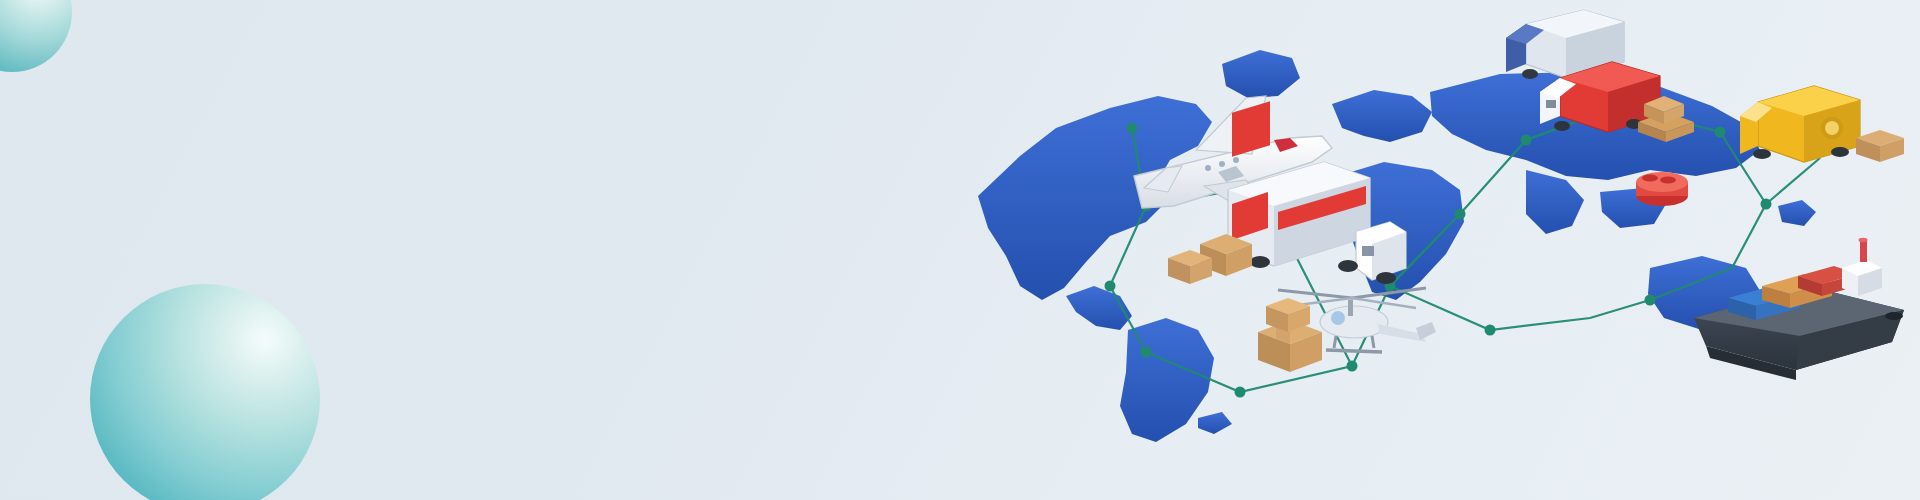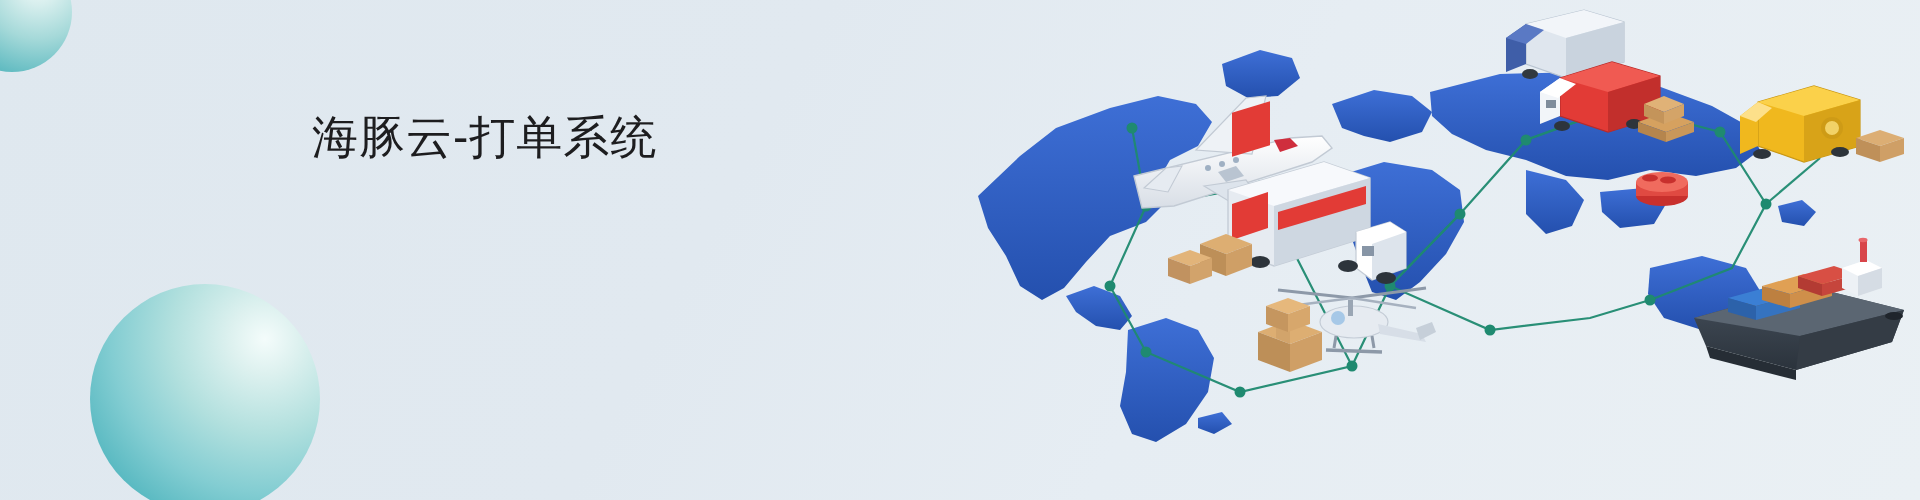--- a/index.html
+++ b/index.html
@@ -38,21 +38,20 @@
 </style>
 </head>
 <body>
 
 <div class="banner">
 
   <div class="sphere sphere-tl"></div>
   <div class="sphere sphere-bl"></div>
 
   <div class="copy">
-    <h1 class="title">海豚云-打单系统</h1>
   </div>
 
   <div class="art">
     <svg viewBox="0 0 960 500" xmlns="http://www.w3.org/2000/svg">
       <defs>
         <linearGradient id="mapG" x1="0" y1="0" x2="0" y2="1">
           <stop offset="0" stop-color="#3e6fd6"></stop>
           <stop offset="1" stop-color="#2450ae"></stop>
         </linearGradient>
         <linearGradient id="shipBody" x1="0" y1="0" x2="0" y2="1">

